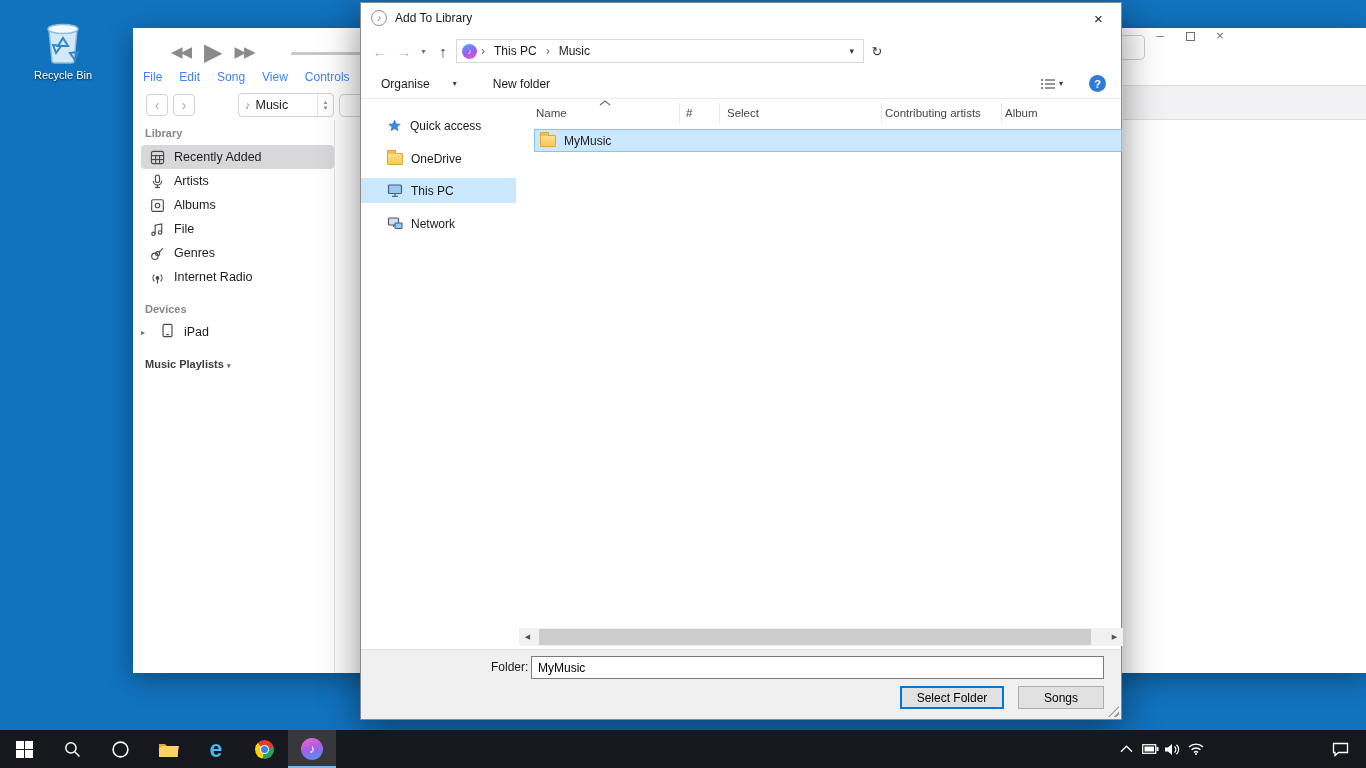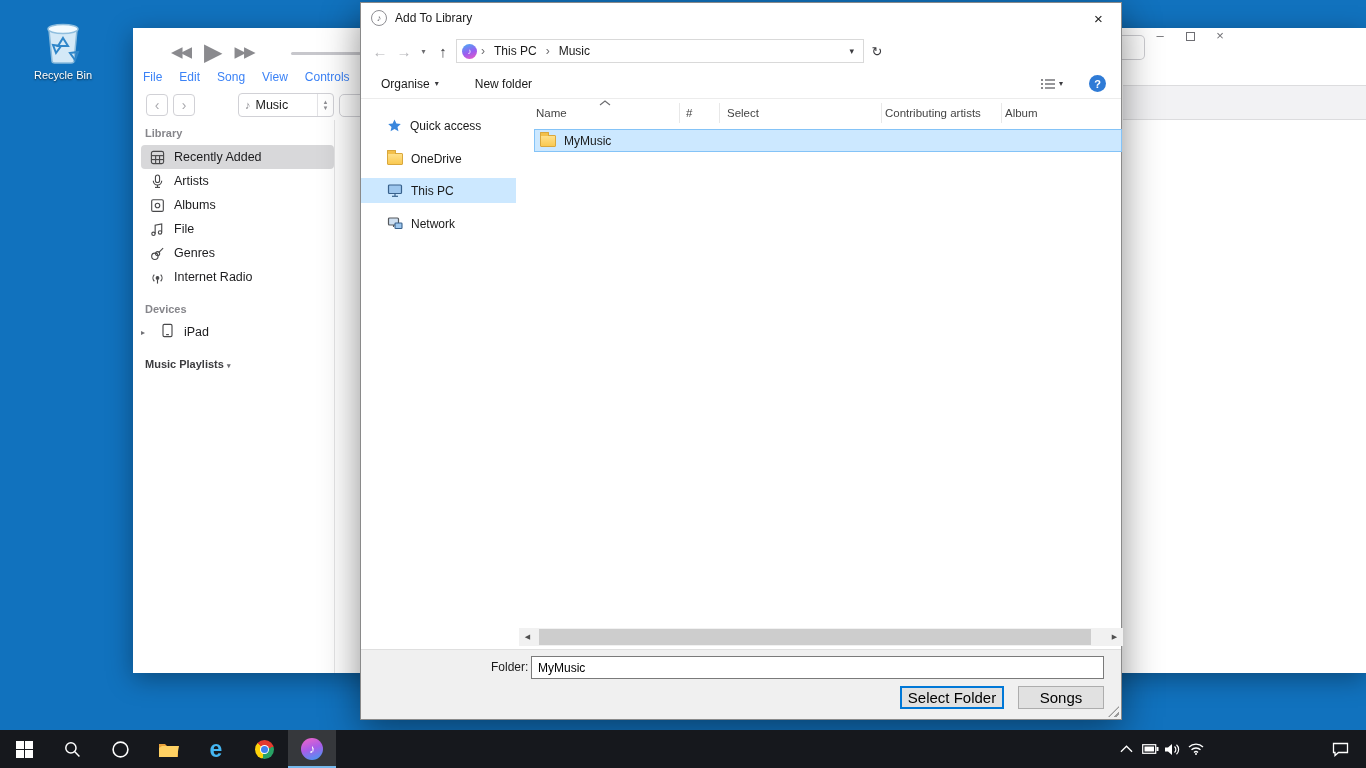--- a/index.html
+++ b/index.html
@@ -52,42 +52,42 @@
   .nav-ico { width:22px; text-align:center; font-size:15px; color:#b6b6ba; }
   .nav-ico.en { color:#3b3b3f; }
   .addr { width:408px; height:24px; border:1px solid #d9d9d9; display:flex; align-items:center; padding:0 5px; gap:4px; }
   .crumb { padding:0 5px; cursor:default; }
   .crumb-sep { color:#6d6d70; font-size:12px; }
   .addr .chev { margin-left:auto; color:#3b3b3f; font-size:9px; padding:0 4px; }
   .srch { width:205px; height:24px; border:1px solid #d9d9d9; display:flex; align-items:center; padding:0 6px; margin-left:6px; }
   .srch input { border:none; outline:none; flex:1; font-family:inherit; font-size:12px; color:#1a1a1a; min-width:0; }
   .srch input::placeholder { color:#7c7c80; }
   .dlg-toolbar { height:30px; display:flex; align-items:center; padding-left:20px; gap:36px; border-bottom:1px solid #ececec; position:relative; }
-  .tb-item { display:flex; align-items:center; gap:5px; cursor:pointer; }
+  .tb-item { display:flex; align-items:center; gap:23px; cursor:pointer; }
   .chev-s { font-size:8px; color:#3b3b3f; }
   .views-btn { position:absolute; right:58px; display:flex; align-items:center; gap:3px; }
   .help-btn { position:absolute; right:15px; width:17px; height:17px; border-radius:50%; background:#2f7bd6; color:#fff;
               font-weight:bold; font-size:11px; display:flex; align-items:center; justify-content:center; cursor:pointer; }
   .dlg-side-item { left:0; width:155px; height:25px; display:flex; align-items:center; gap:8px; padding-left:26px; cursor:pointer; }
   .dlg-side-item.sel { background:#cce8ff; }
   .list-hdr { color:#454545; font-size:11.5px; cursor:default; }
   .col-sep { width:1px; height:20px; background:#e8e8e8; top:100px; }
   .file-row { left:173px; top:126px; width:588px; height:23px; background:#cce8ff; border:1px solid #84c3f7;
               display:flex; align-items:center; gap:8px; padding-left:5px; cursor:default; }
   .folder-ico { position:relative; width:16px; height:12px; background:linear-gradient(#ffe08a,#fac951); border:1px solid #d9a73c; border-radius:1px; }
   .folder-ico::before { content:""; position:absolute; left:-1px; top:-4px; width:7px; height:3px; background:#f3c04a;
                         border:1px solid #d9a73c; border-bottom:none; border-radius:1px 1px 0 0; }
   .hscroll { left:158px; top:625px; width:604px; height:18px; background:#f1f1f1; display:flex; align-items:center; }
   .hs-arrow { width:17px; text-align:center; font-size:7px; color:#505050; cursor:pointer; }
   .hs-thumb { position:absolute; left:20px; width:552px; top:1px; height:16px; background:#cdcdcd; cursor:grab; }
   .dlg-footer { position:absolute; left:0; top:646px; width:760px; height:70px; background:#f0f0f0; border-top:1px solid #dfdfdf; }
   .folder-input { position:absolute; left:170px; top:6px; width:573px; height:23px; border:1px solid #7a7a7a; padding:0 6px;
                   font-family:inherit; font-size:12px; outline:none; }
   .btn { position:absolute; top:36px; height:23px; background:#e1e1e1; border:1px solid #adadad; font-family:inherit;
-         font-size:15px; cursor:pointer; }
+         font-size:12px; cursor:pointer; }
   .btn.default { border:2px solid #0078d7; }
   .grip { position:absolute; right:2px; bottom:2px; width:11px; height:11px;
           background:repeating-linear-gradient(135deg, transparent 0 3px, #9a9a9a 3px 4.5px); clip-path:polygon(100% 0,100% 100%,0 100%); }
 
   
   #taskbar { left:0; top:730px; width:1366px; height:38px; background:#16181d; z-index:10; display:flex; align-items:stretch; }
   .tb-btn { width:48px; display:flex; align-items:center; justify-content:center; cursor:pointer; position:relative; }
   .tb-btn.active { background:rgba(255,255,255,.14); }
   .tb-btn.active::after { content:""; position:absolute; left:0; bottom:0; width:100%; height:2px; background:#76b9ed; }
   .win-logo { display:grid; grid-template-columns:8px 8px; grid-template-rows:8px 8px; gap:1px; }

